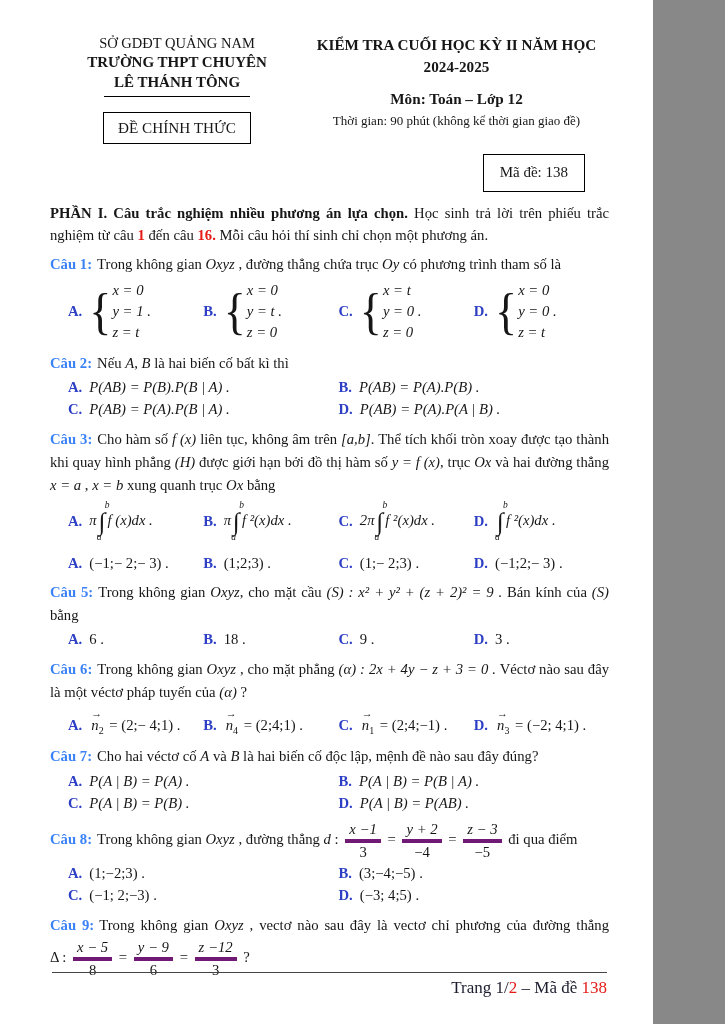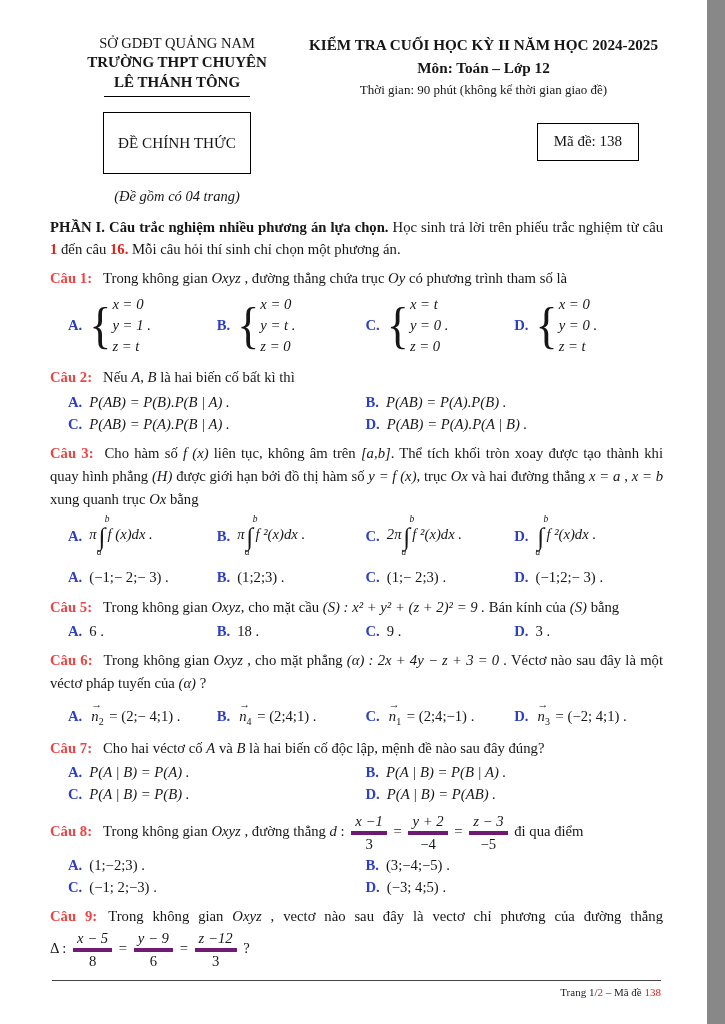--- a/index.html
+++ b/index.html
@@ -1,45 +1,45 @@
 <!DOCTYPE html>
 <html><head>
 <meta charset="utf-8">
 <style>
   html,body{margin:0;padding:0;background:#888;}
   .page{
-    width:707px;height:1024px;background:#ffffff;box-sizing:border-box;
+    width:653px;height:1024px;background:#ffffff;box-sizing:border-box;
     padding:34px 44px 0 50px;position:relative;overflow:hidden;
     font-family:"Liberation Serif","DejaVu Serif",serif;color:#161616;font-size:14.7px;
   }
   
   .header{display:flex;}
   .h-left{width:254px;text-align:center;line-height:1.32;}
   .h-left .l1{font-size:14.5px;}
   .h-left .l2,.h-left .l3{font-weight:bold;font-size:15px;}
   .h-left .ul{display:inline-block;border-bottom:1.4px solid #000;padding:0 10px 3px;}
-  .official-box{display:inline-block;border:1.4px solid #000;padding:20px 14px;margin-top:15px;font-size:15.2px;}
+  .official-box{display:inline-block;border:1.4px solid #000;padding:5px 14px;margin-top:15px;font-size:15.2px;}
   .pages{font-style:italic;margin-top:13px;font-size:14.5px;}
   .h-right{flex:1;text-align:center;line-height:1.45;}
   .h-right .title{font-weight:bold;font-size:15.2px;}
-  .h-right .subject{font-weight:bold;font-size:15.2px;margin-top:1px;}
+  .h-right .subject{font-weight:bold;font-size:15.2px;margin-top:10px;}
   .h-right .duration{font-size:13px;margin-top:2px;}
   .code-wrap{text-align:right;padding-right:24px;margin-top:23px;}
   .code-box{display:inline-block;border:1.4px solid #000;padding:7px 16px;font-size:15px;}
   
   .b{font-weight:bold;}
   .i{font-style:italic;}
   .r{color:#e41b17;}
   .rb{color:#e41b17;font-weight:bold;}
   
   .part-head{margin:10px 0 0;text-align:justify;line-height:1.5;}
   .q{margin-top:7px;}
   .qtext{margin:0;text-align:justify;line-height:1.55;}
   .qtext.tj{text-align-last:justify;}
-  .qlabel{color:#ef4444;font-weight:bold;margin-right:11px;}
+  .qlabel{color:#3b82f6;font-weight:bold;margin-right:5px;}
   .qline2{margin-top:2px;line-height:1.5;}
   .opts{display:flex;flex-wrap:wrap;padding-left:18px;margin-top:2px;}
   .opt{display:flex;align-items:center;margin:2.5px 0;}
   .opt.c4{width:25%;}
   .opt.c2{width:50%;}
   .opt-letter{flex:0 0 auto;color:#2d3fc4;font-weight:bold;margin-right:7px;}
   .opt-body{display:inline-block;}
   
   .sys{display:inline-flex;align-items:center;vertical-align:middle;}
   .brace{font-size:46px;line-height:0.8;font-weight:400;transform:scaleY(1.12);margin-right:1px;}
@@ -57,36 +57,35 @@
   .frac .den{padding-top:1px;}
   
   .vec{position:relative;display:inline-block;padding:2px 2px 0;}
   .vecarrow{position:absolute;top:-8px;left:2px;font-size:11px;letter-spacing:-1px;}
   .vecname{font-style:italic;}
   .vec sub{font-size:10px;}
   .q6sp{margin-top:9px;}
   
   .footer{position:absolute;left:52px;right:46px;bottom:26px;}
   .footer-line{border-top:1.2px solid #444;}
-  .footer-text{text-align:right;margin-top:5px;font-size:11px;color:#1c1c2e;}
+  .footer-text{text-align:right;margin-top:5px;font-size:17px;color:#1c1c2e;}
 </style>
 </head>
 <body>
 
 <div class="page">
 
   <div class="header">
     <div class="h-left">
       <div class="l1">SỞ GDĐT QUẢNG NAM</div>
       <div class="l2">TRƯỜNG THPT CHUYÊN</div>
       <div class="l3"><span class="ul">LÊ THÁNH TÔNG</span></div>
       <div>
         <span class="official-box">ĐỀ CHÍNH THỨC</span>
       </div>
-      <div class="pages">(Đề gồm có 04 trang)</div>
     </div>
     <div class="h-right">
       <div class="title">KIỂM TRA CUỐI HỌC KỲ II NĂM HỌC 2024-2025</div>
       <div class="subject">Môn: Toán – Lớp 12</div>
       <div class="duration">Thời gian: 90 phút (không kể thời gian giao đề)</div>
       <div class="code-wrap">
         <span class="code-box">Mã đề: 138</span>
       </div>
     </div>
   </div>

